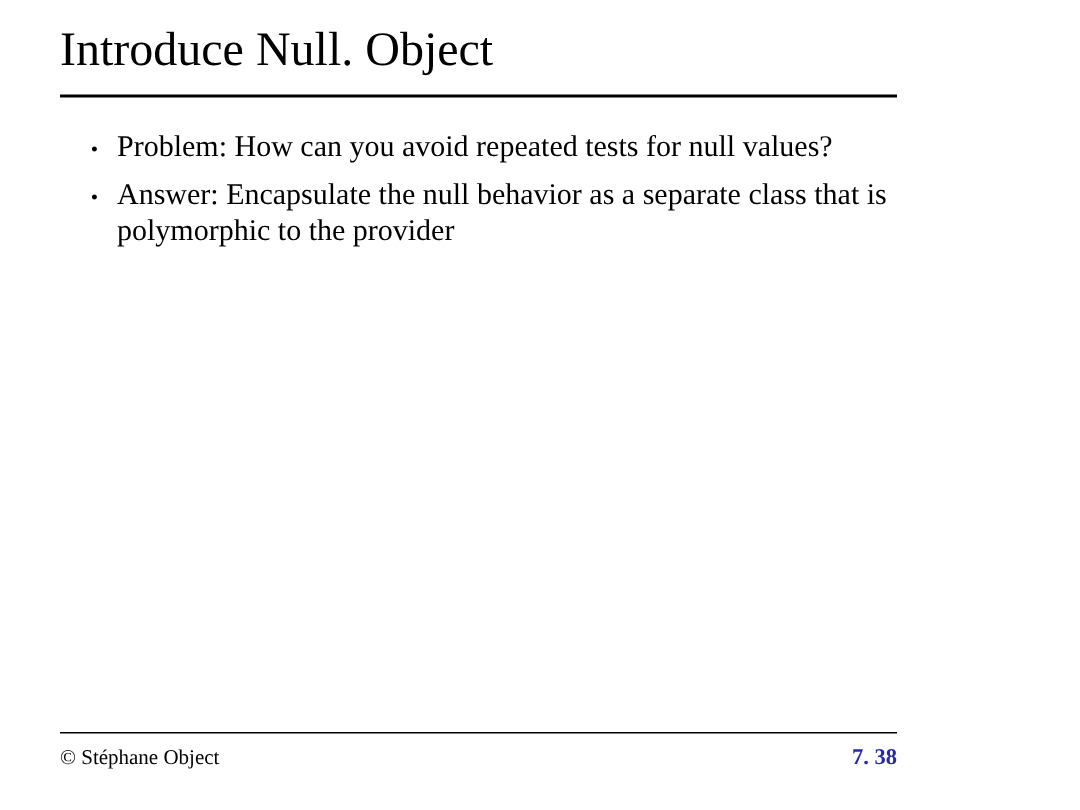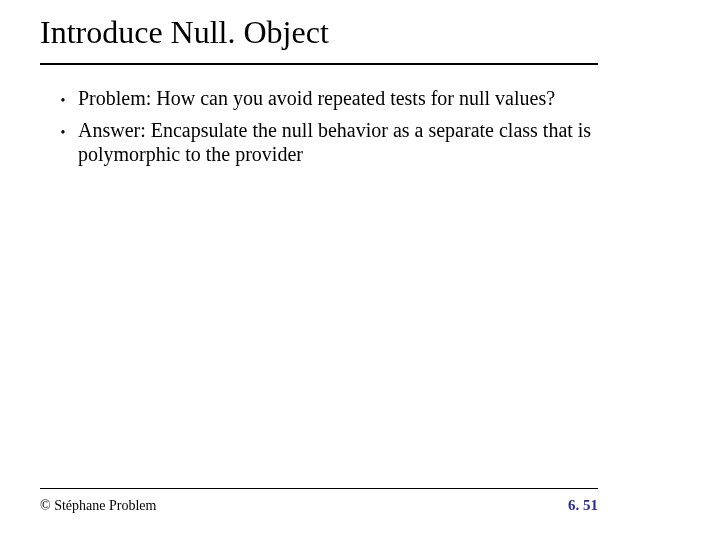--- a/index.html
+++ b/index.html
@@ -34,17 +34,17 @@
     </div>
     <div class="bullet">
       <span class="dot">•</span>
       <span class="bullet-text">Answer: Encapsulate the null behavior as a separate class that is polymorphic to the provider</span>
     </div>
   </div>
 
   <div class="footer">
     <hr class="footer-rule">
     <div class="footer-row">
-      <span class="copyright">© Stéphane Problem</span>
-      <span class="pagenum">6. 51</span>
+      <span class="copyright">© Stéphane Object</span>
+      <span class="pagenum">7. 38</span>
     </div>
   </div>
 </div>
 
 </body></html>

